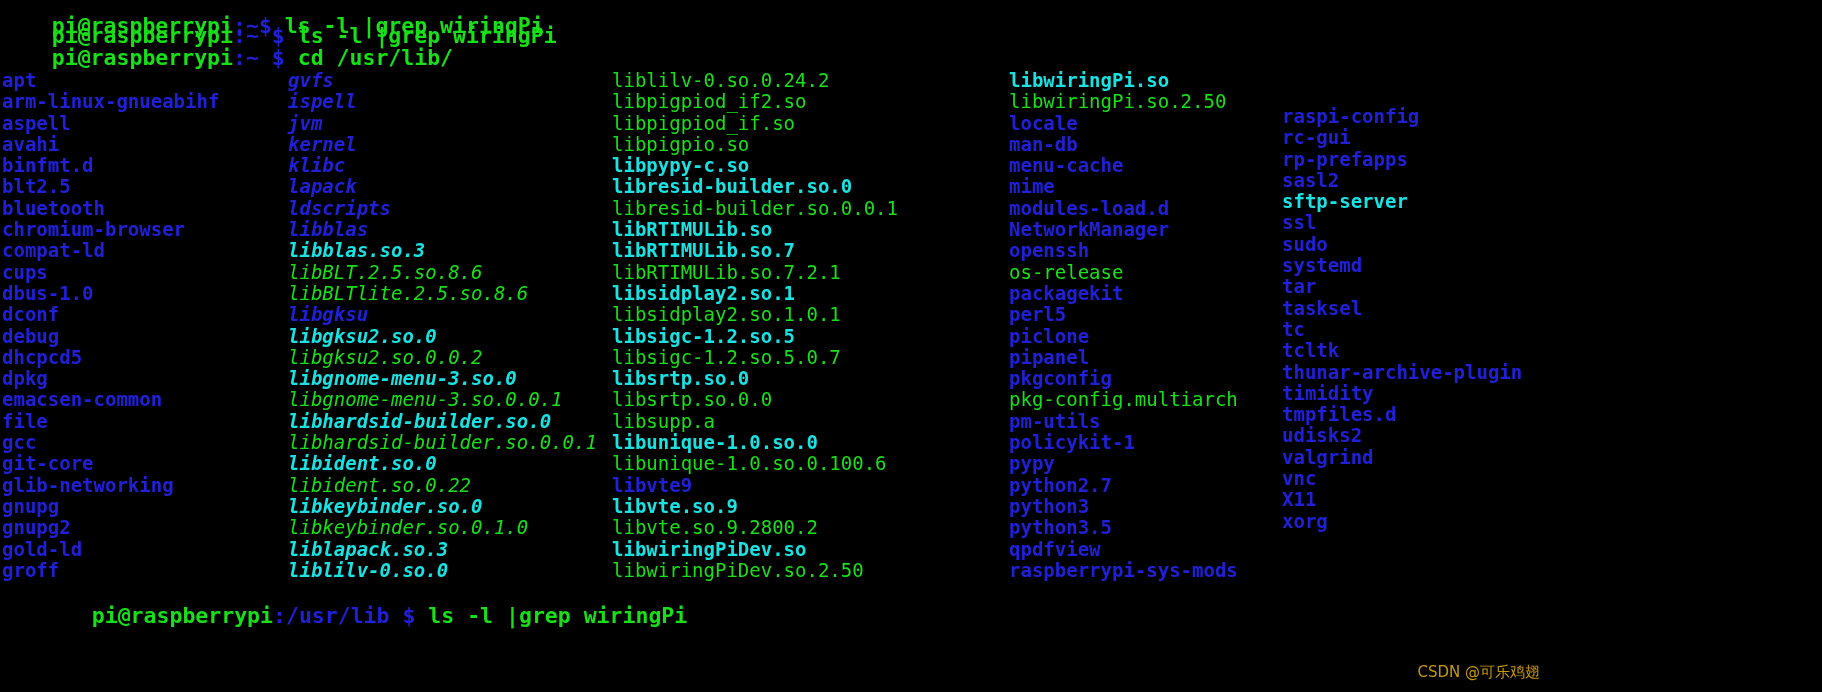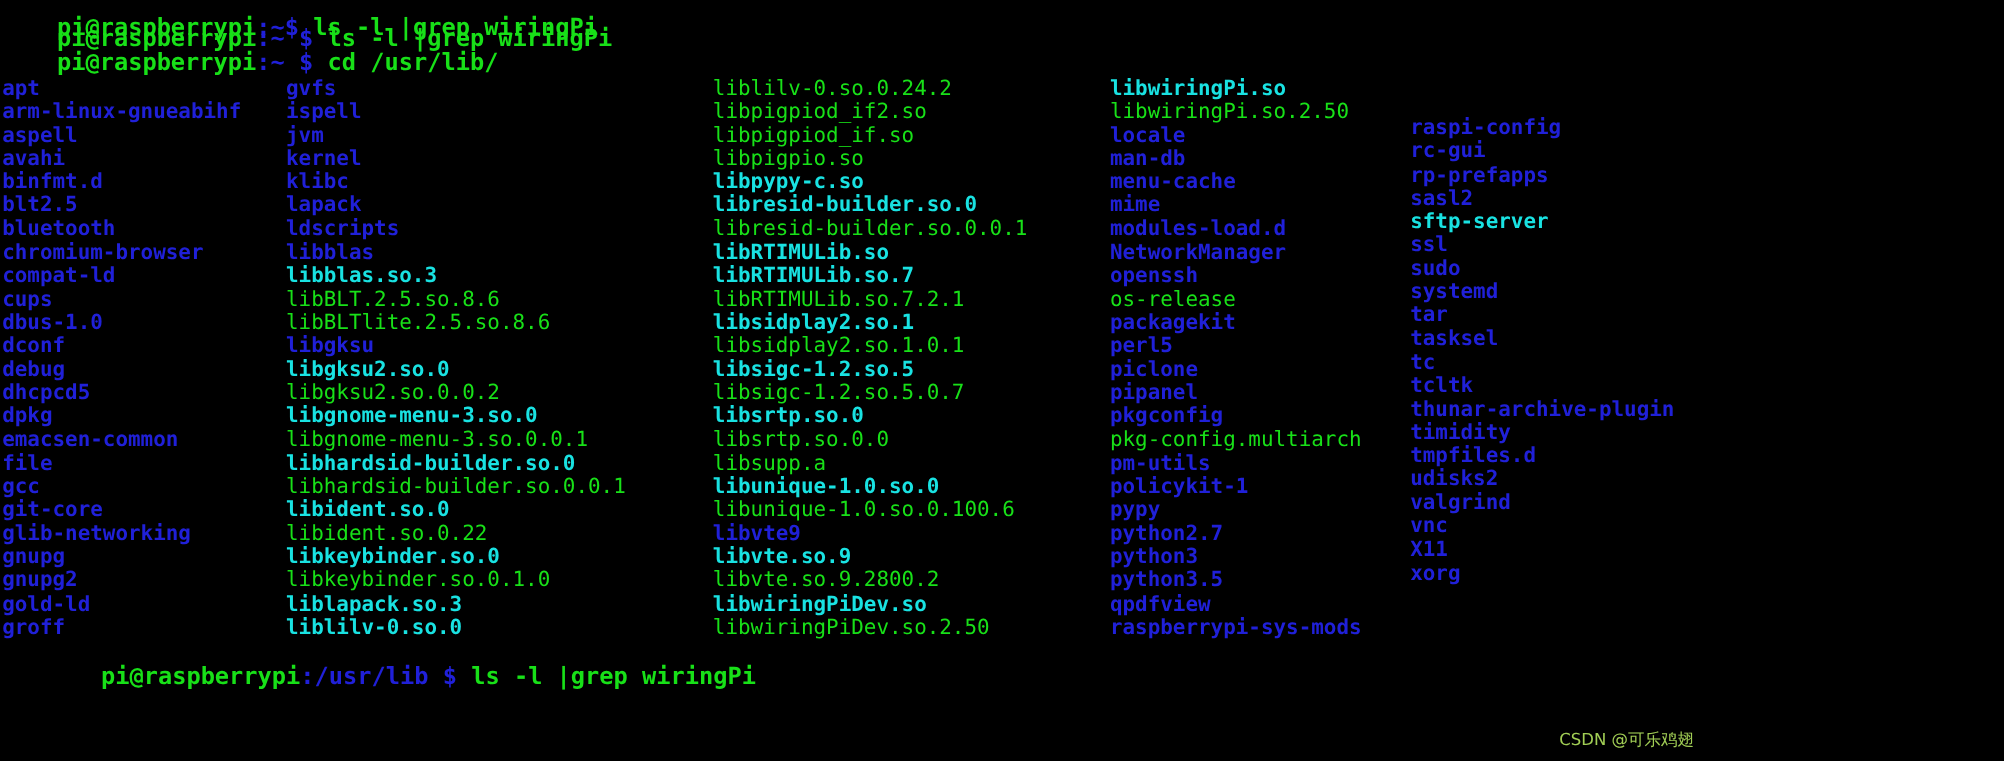--- a/index.html
+++ b/index.html
@@ -60,34 +60,34 @@
     line-height: 21.3px;
   }
   .ls-col .entry {
     display: block;
     height: 21.3px;
     line-height: 21.3px;
     white-space: pre;
   }
 
   #col0 { left: 2px;    width: 272px; }
-  #col1 { left: 260px;  width: 374px; }
-  #col2 { left: 648px;  width: 346px; }
+  #col1 { left: 288px;  width: 374px; font-style: italic; }
+  #col2 { left: 612px;  width: 346px; }
   #col3 { left: 1009px;  width: 286px; }
   #col4 { left: 1282px; width: 400px; margin-top: 36px; }
 
   
   #prompt-clipped { top: -6px; }
 
   
   #watermark {
     position: absolute;
     right: 8px;
     bottom: 10px;
-    color: #bef264;
+    color: #eab308;
     font-size: 15px;
     font-family: "DejaVu Sans", "Liberation Sans", sans-serif;
     white-space: pre;
     opacity: 0.85;
   }
 
   .seg { white-space: pre; }
 </style>
 </head>
 <body>

